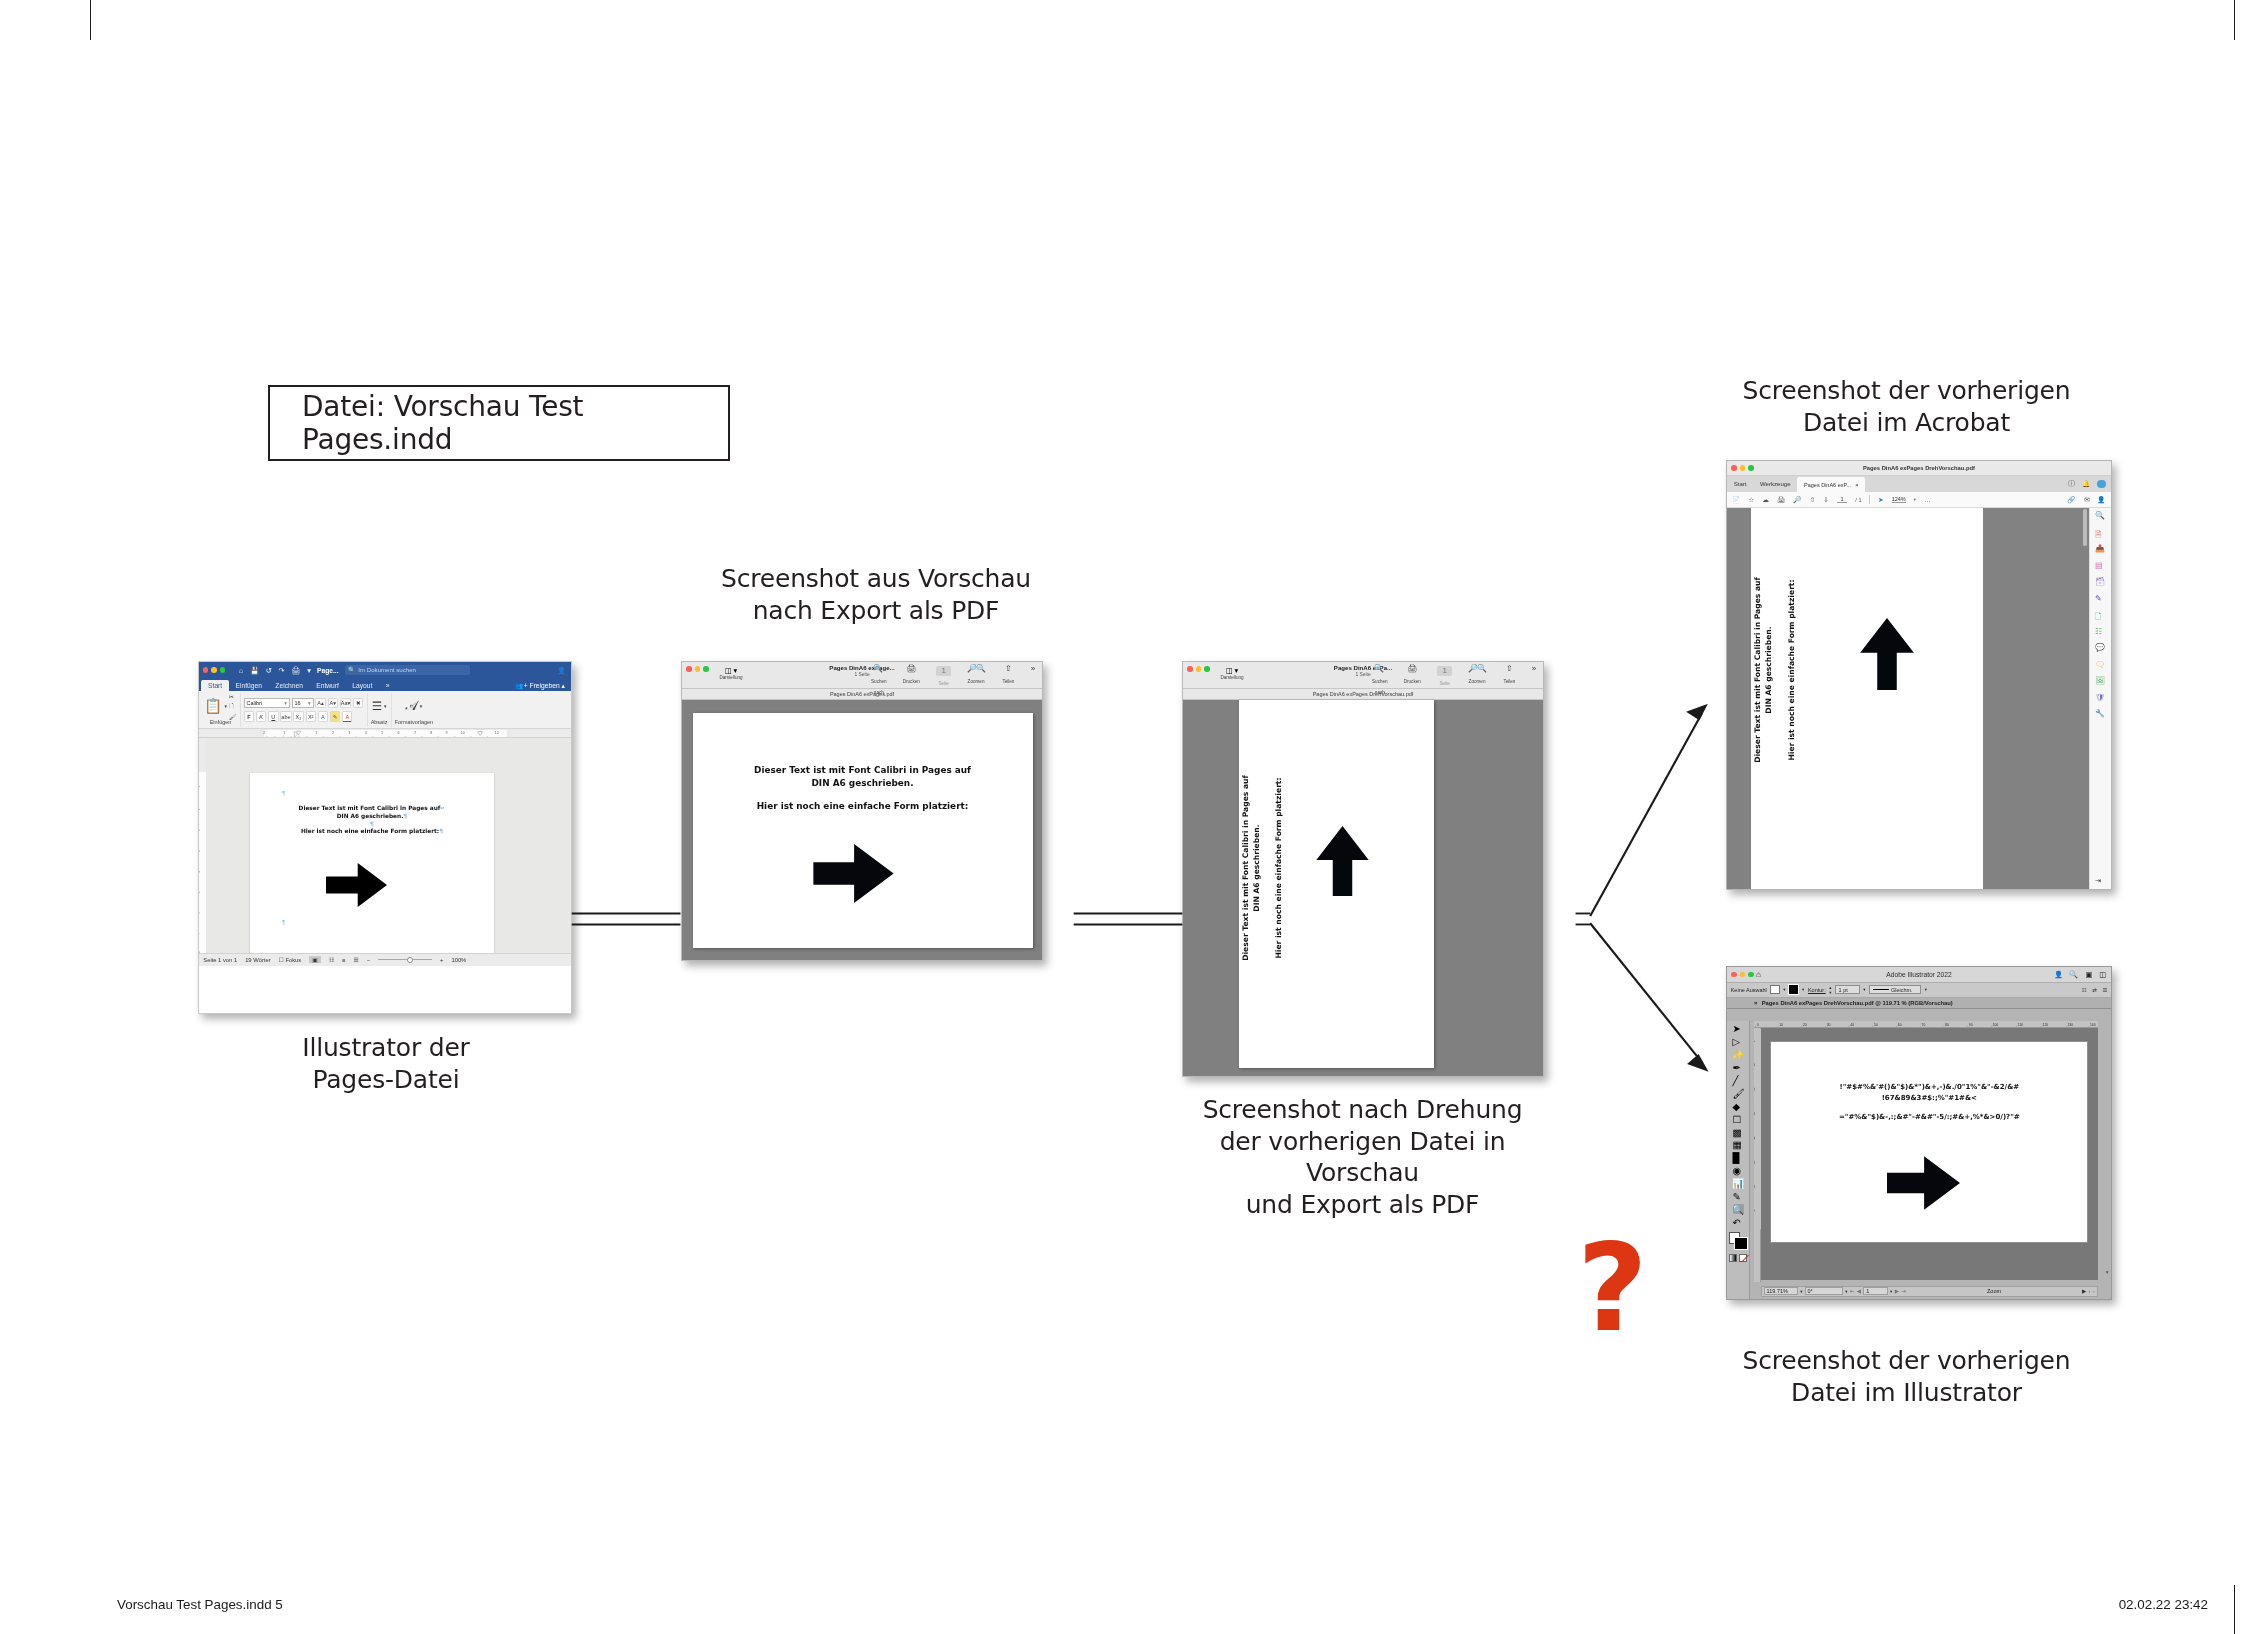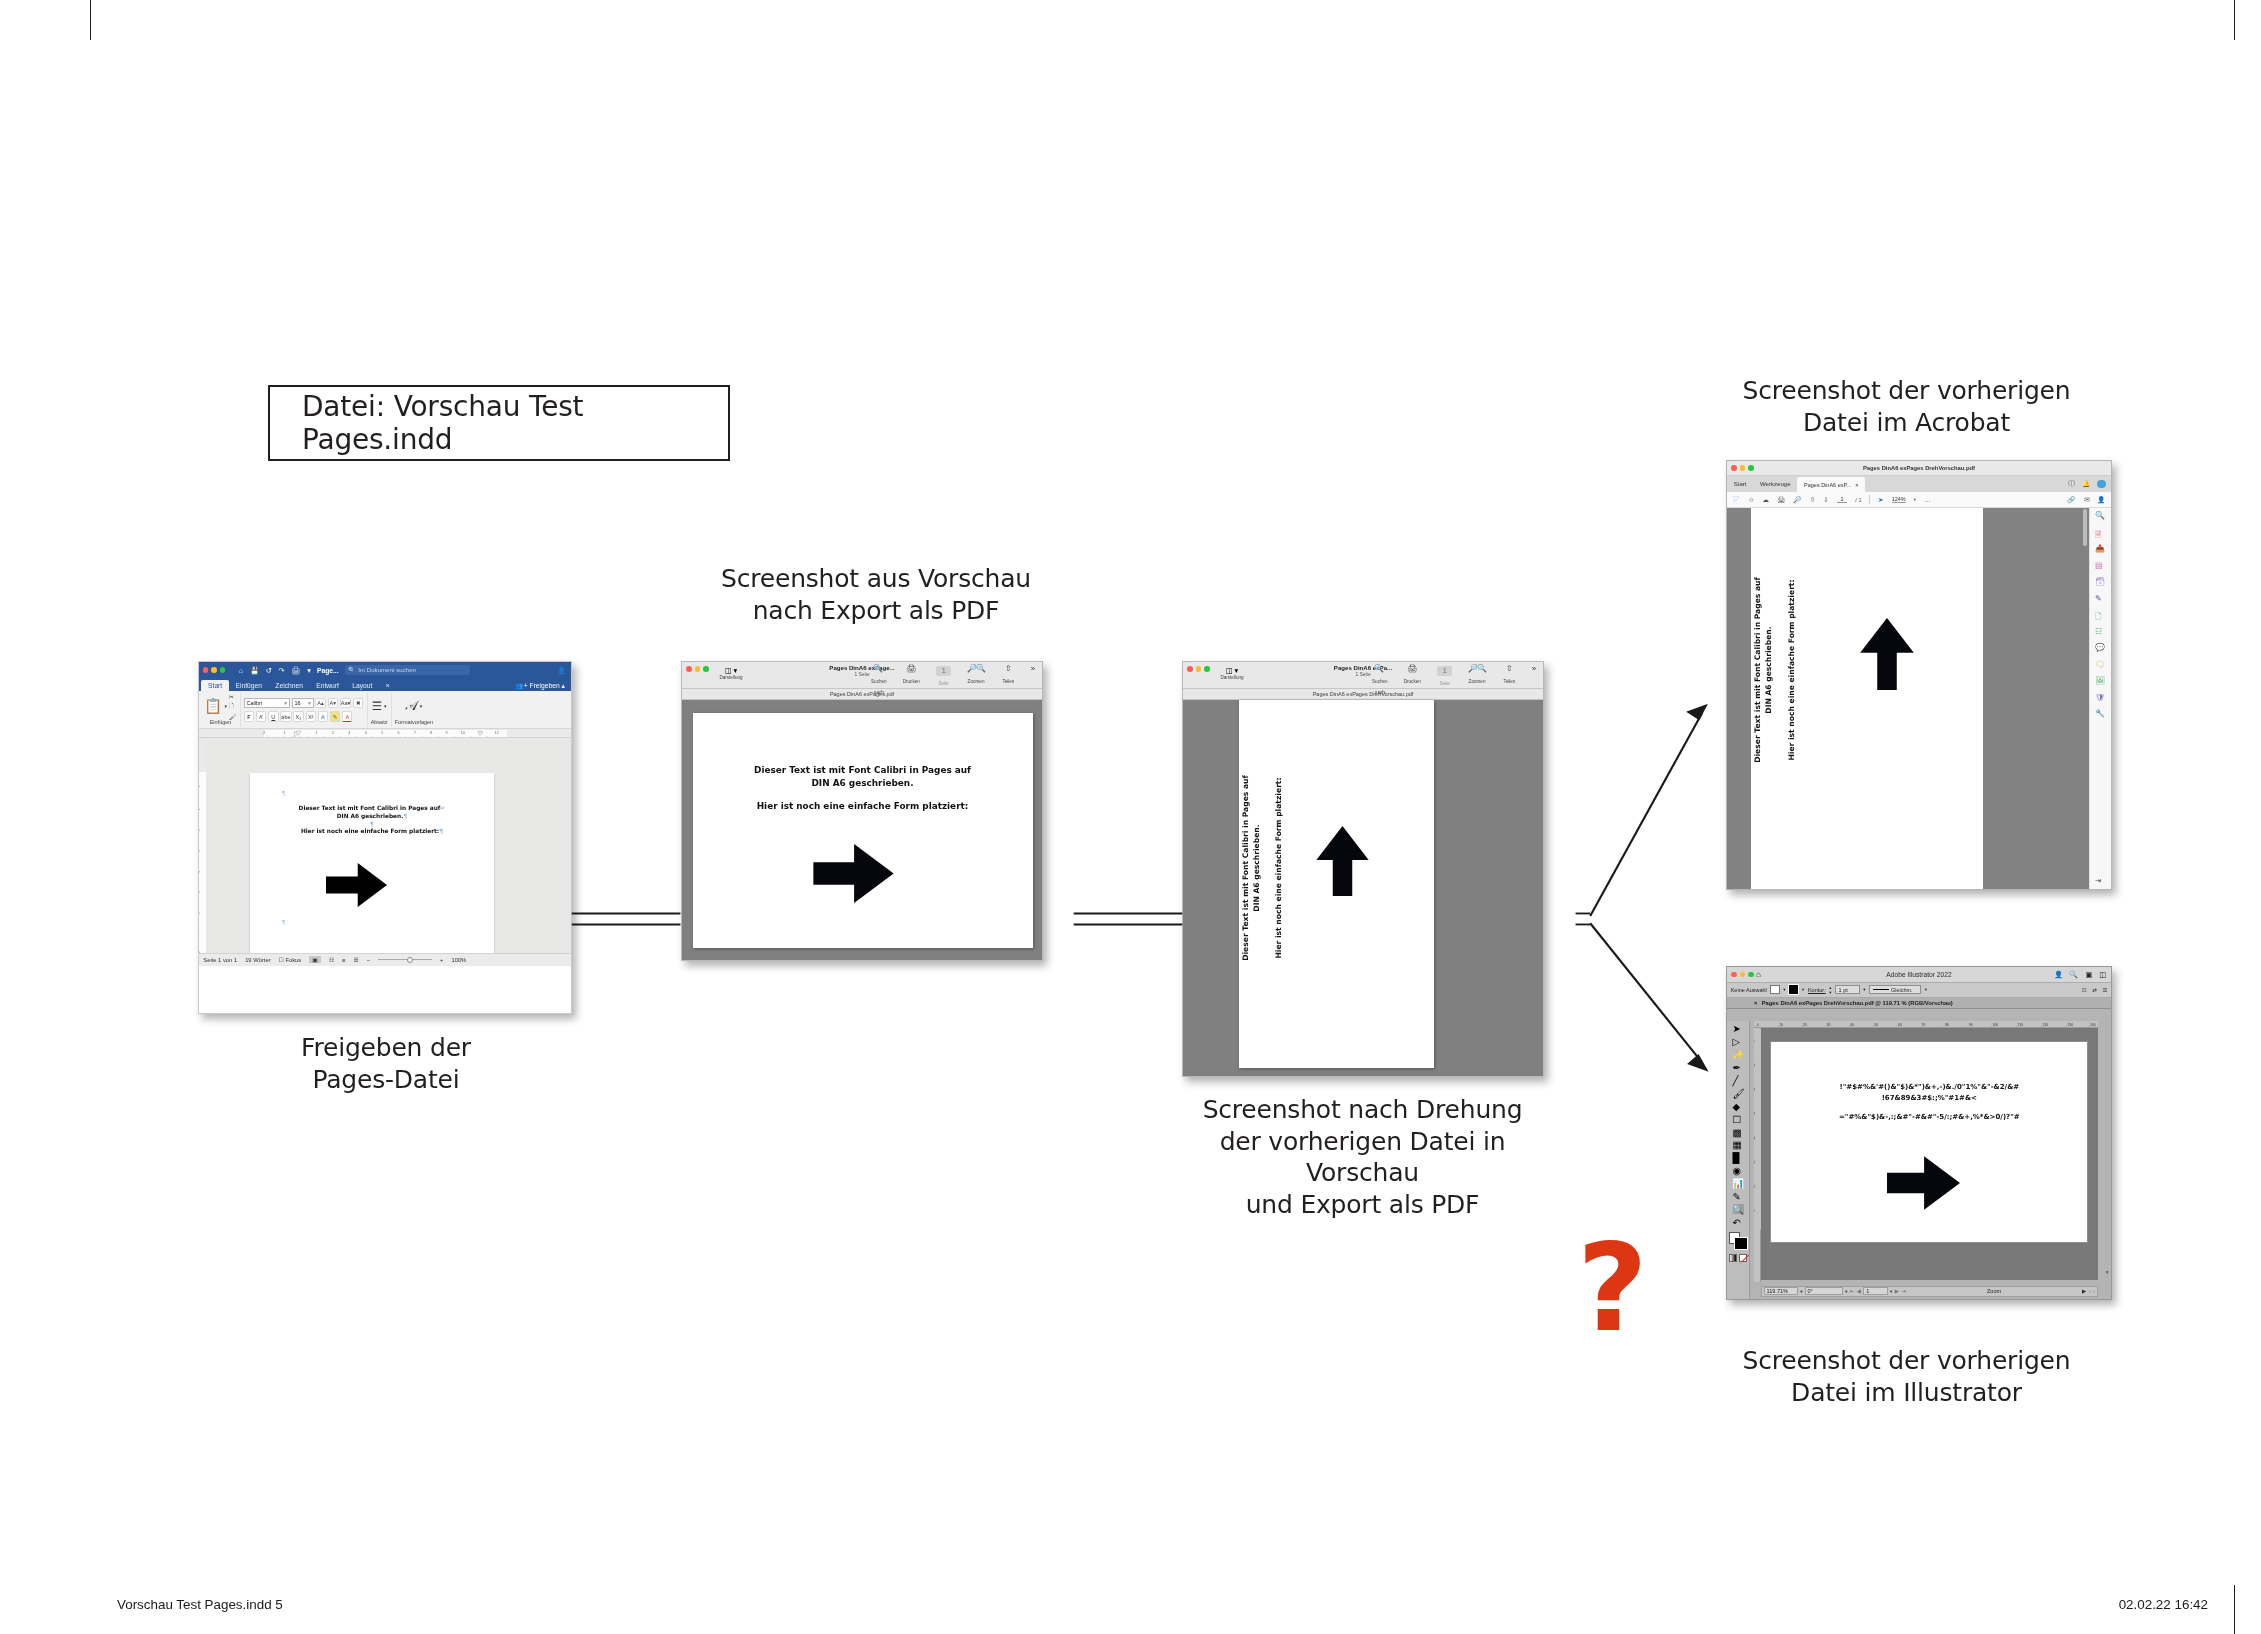--- a/index.html
+++ b/index.html
@@ -167,21 +167,21 @@
 <div id="page">
 
   <div class="cropmark" style="left:58px; top:0; width:1.2px; height:40px;"></div>
   <div class="cropmark" style="left:2202px; top:0; width:1.2px; height:40px;"></div>
   <div class="cropmark" style="left:2202px; top:1585px; width:1.2px; height:49px;"></div>
 
   <div id="file-label-box">
     <span class="txt">Datei: Vorschau Test Pages.indd</span>
   </div>
 
-  <div class="caption" id="cap-pages" style="left:183px; top:1032px; width:342px; white-space:pre-line;">Freigeben der
+  <div class="caption" id="cap-pages" style="left:183px; top:1032px; width:342px; white-space:pre-line;">Illustrator der
 Pages-Datei</div>
 
   <div class="caption" id="cap-rot" style="left:1141px; top:1094px; width:379px; white-space:pre-line;">Screenshot nach Drehung
 der vorherigen Datei in Vorschau
 und Export als PDF</div>
 
   <div class="caption" id="cap-preview" style="left:658px; top:563px; width:372px; white-space:pre-line;">Screenshot aus Vorschau
 nach Export als PDF</div>
 
   <div class="caption" id="cap-acro" style="left:1685px; top:375px; width:379px; white-space:pre-line;">Screenshot der vorherigen
@@ -766,16 +766,16 @@
       <polygon points="2741,1156 2713,1166 2730,1177"></polygon>
     </g>
 
     <g stroke="#1a1a1a" stroke-width="3.5" fill="#1a1a1a">
       <line x1="2552" y1="1512" x2="2735" y2="1740"></line>
       <polygon points="2742,1752 2714,1742 2729,1729"></polygon>
     </g>
   </svg>
 
   <div class="footer" id="footer-left">Vorschau Test Pages.indd   5</div>
-  <div class="footer" id="footer-right">02.02.22   16:42</div>
+  <div class="footer" id="footer-right">02.02.22   23:42</div>
 
 </div>
 
 
 </body></html>

